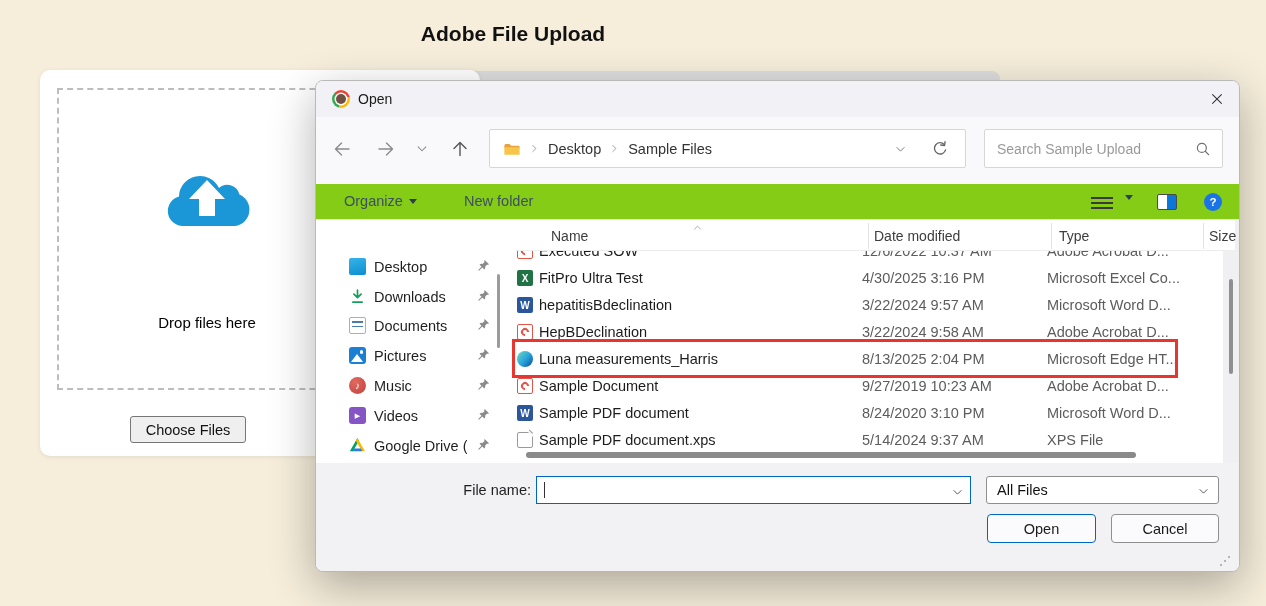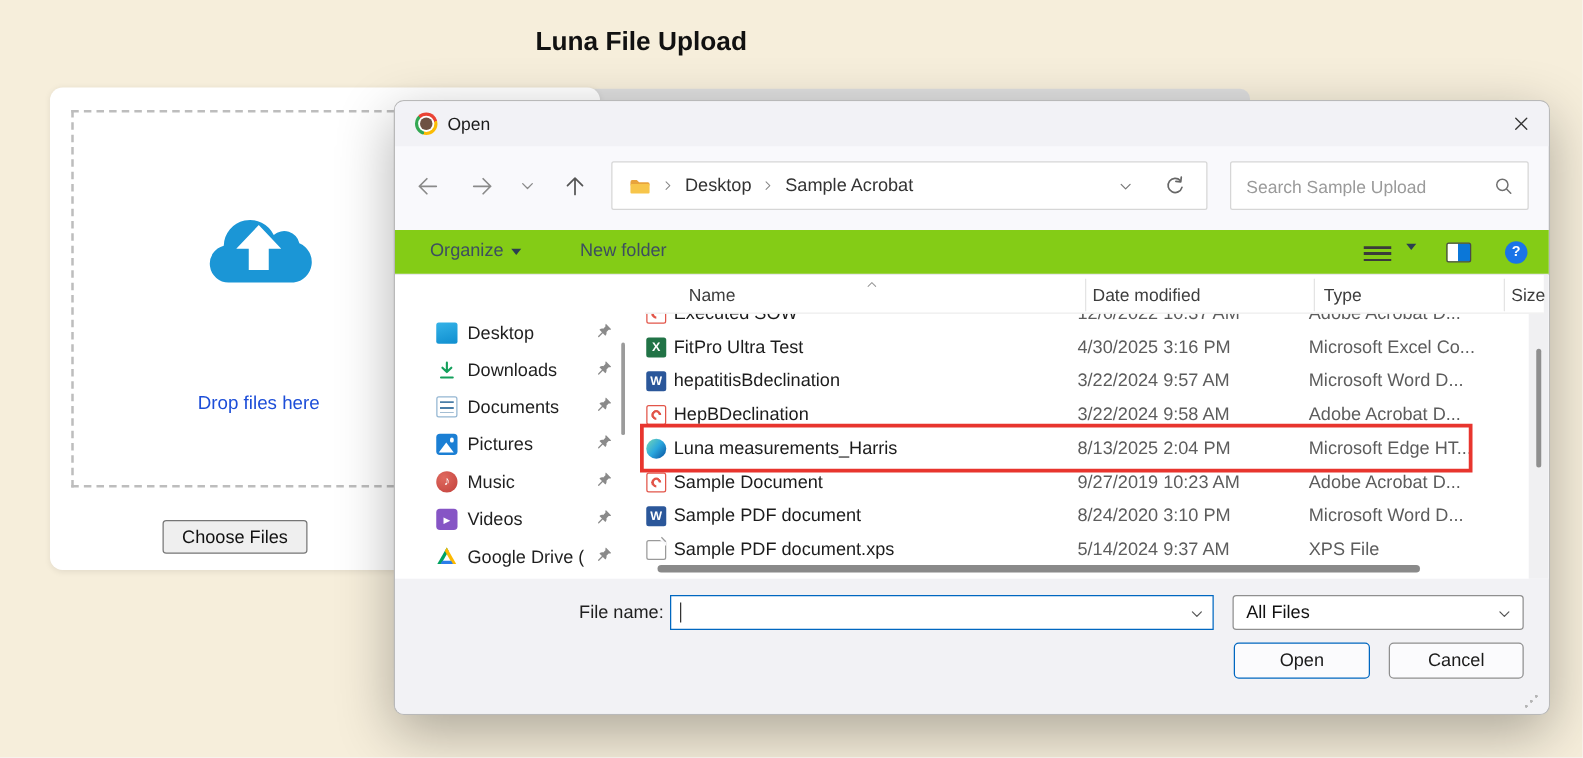--- a/index.html
+++ b/index.html
@@ -6,21 +6,21 @@
   html,body { width:1266px; height:606px; overflow:hidden; }
   body { font-family:"Liberation Sans", sans-serif; background:#f6eedb; position:relative; }
   .abs { position:absolute; }
 
   
   #page-title { left:0; top:22px; width:1026px; text-align:center; font-size:21px; font-weight:700; color:#111; }
   #gray-strip { left:343px; top:71px; width:657px; height:16px; background:#dedede; border-radius:8px 8px 0 0; }
   #upload-card { left:40px; top:70px; width:440px; height:386px; background:#fff; border-radius:10px; box-shadow:0 1px 5px rgba(0,0,0,.08); }
   #dropzone { left:17px; top:18px; width:420px; height:302px; border:2px dashed #bdbdbd; }
   #cloud { left:98px; top:72px; }
-  #drop-label { left:28px; top:224px; width:240px; text-align:center; font-size:15px; color:#1d4ed8; }
+  #drop-label { left:28px; top:224px; width:240px; text-align:center; font-size:15px; color:#000000; }
   #choose-btn { left:90px; top:346px; width:116px; height:27px; background:#efefef; border:1px solid #767676; border-radius:3px; font-size:14.5px; color:#111; display:flex; align-items:center; justify-content:center; }
 
   
   #dialog { left:315px; top:80px; width:925px; height:492px; background:#f9f9fc; border:1px solid #b9b9b9; border-radius:8px; box-shadow:0 14px 45px rgba(0,0,0,.3); overflow:hidden; }
   #titlebar { left:0; top:0; width:100%; height:36px; background:#f2f2f6; }
   #chrome-icon { left:16px; top:9px; width:18px; height:18px; border-radius:50%; background:conic-gradient(from -45deg,#ea4335 0 120deg,#fbbc05 120deg 240deg,#34a853 240deg 360deg); }
   #chrome-icon::after { content:""; position:absolute; inset:4px; border-radius:50%; background:#6e5143; box-shadow:0 0 0 1.5px #fff; }
   #dlg-title { left:42px; top:10px; font-size:14px; color:#1b1b1b; }
   #close-btn { left:886px; top:6px; width:30px; height:24px; display:flex; align-items:center; justify-content:center; color:#333; }
 
@@ -146,21 +146,21 @@
         <path d="M9.9 1.2 L18.8 16.8 L15.2 16.8 L8.1 4.4 Z" fill="#fdb900"></path>
         <path d="M4 16.8 L15.8 16.8 L14 13.6 L5.8 13.6 Z" fill="#2b7de9"></path>
       </symbol>
     <symbol id="i-downloads" viewBox="0 0 20 20">
         <path d="M10 2.5 V11 M5.8 7.2 L10 11.4 L14.2 7.2" fill="none" stroke="#14a05c" stroke-width="2" stroke-linecap="round" stroke-linejoin="round"></path>
         <path d="M4.5 16.5 H15.5" stroke="#14a05c" stroke-width="2" stroke-linecap="round"></path>
       </symbol>
   </defs>
 </svg>
 
-<div id="page-title" class="abs">Luna File Upload</div>
+<div id="page-title" class="abs">Adobe File Upload</div>
 <div id="gray-strip" class="abs"></div>
 
 <div id="upload-card" class="abs">
   <div id="dropzone" class="abs">
     <svg id="cloud" class="abs" width="100" height="70" viewBox="0 0 100 70">
       <path d="M78 64 H26 a15 15 0 0 1-4-29.5 a21 21 0 0 1 40-8.5 a12.5 12.5 0 0 1 20.5 6.5 A16.5 16.5 0 0 1 78 64 Z" fill="#1b96d6"></path>
       <path d="M50 18 L68 37 H58 V54 H42 V37 H32 Z" fill="#fff"></path>
     </svg>
     <div id="drop-label" class="abs">Drop files here</div>
   </div>
@@ -196,21 +196,21 @@
     <svg width="18" height="18">
         <use href="#i-folder"></use>
       </svg>
     <svg width="11" height="11" style="color:#888">
         <use href="#i-chevright"></use>
       </svg>
     <span>Desktop</span>
     <svg width="11" height="11" style="color:#888">
         <use href="#i-chevright"></use>
       </svg>
-    <span>Sample Acrobat</span>
+    <span>Sample Files</span>
     <span id="bc-chev"><svg width="13" height="13">
           <use href="#i-chevdown"></use>
         </svg></span>
     <span id="refresh-ic"><svg width="18" height="18">
           <use href="#i-refresh"></use>
         </svg></span>
   </div>
 
   <div id="searchbox" class="abs">
     <input type="text" placeholder="Search Sample Upload" style="">

